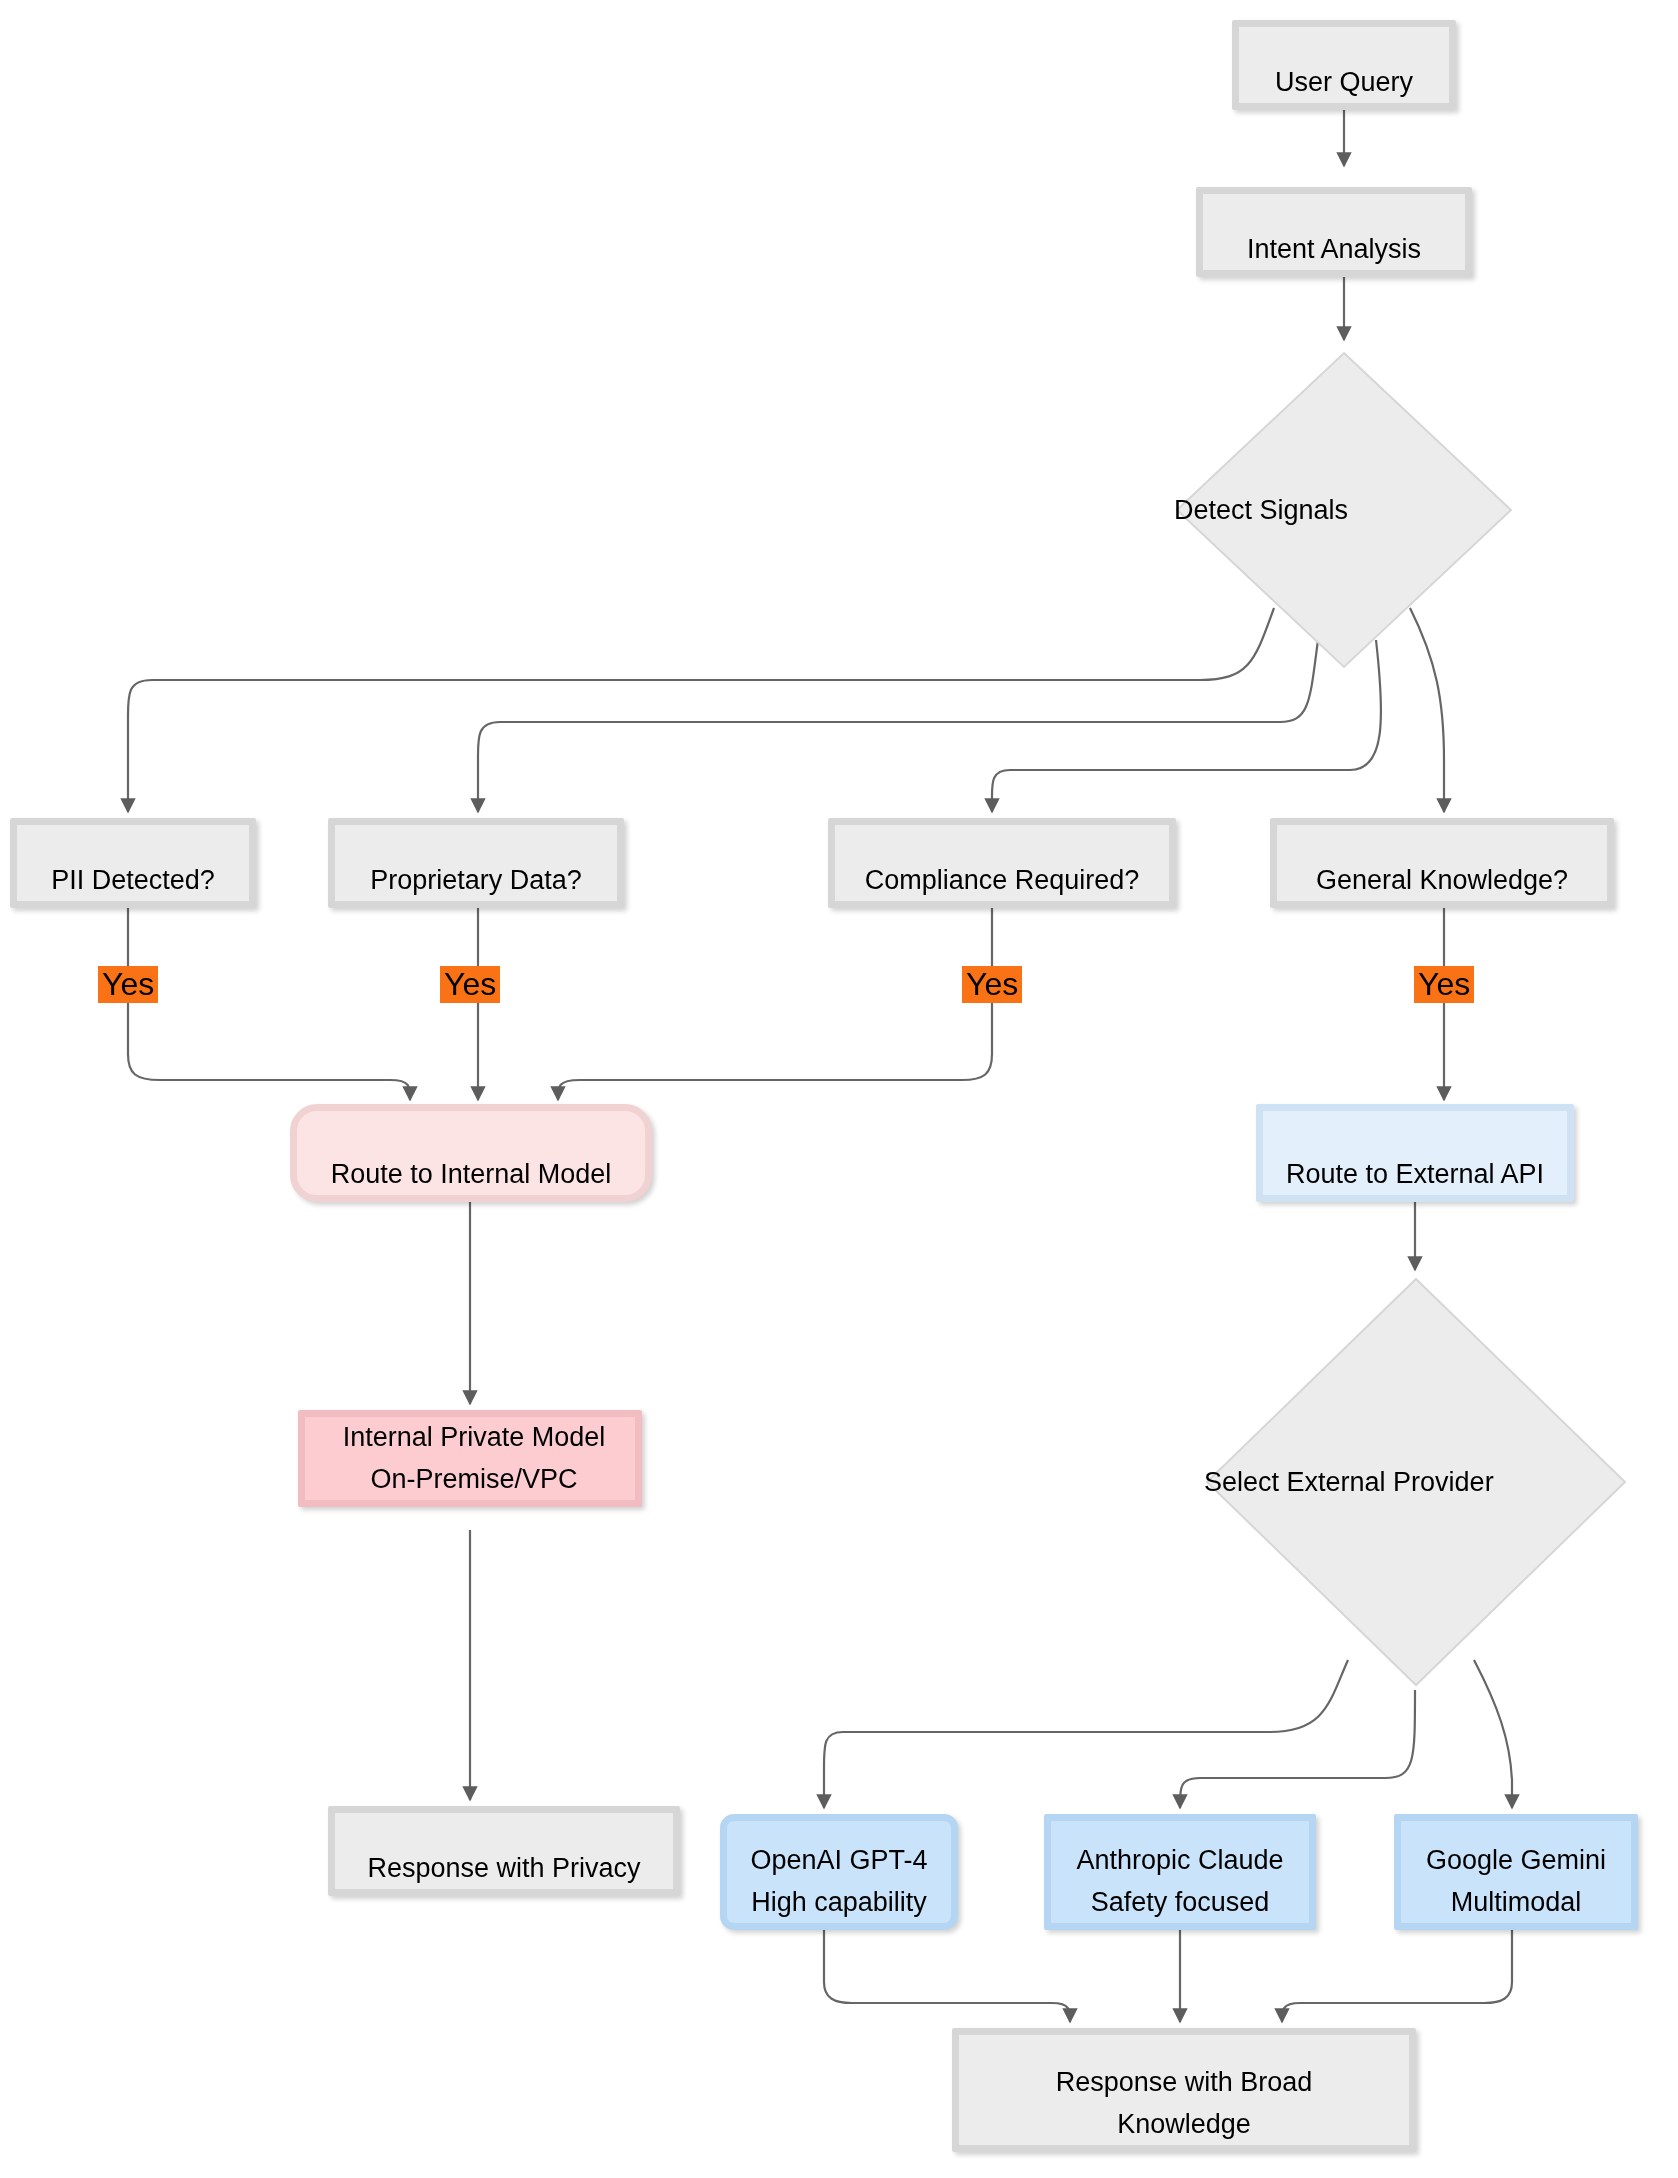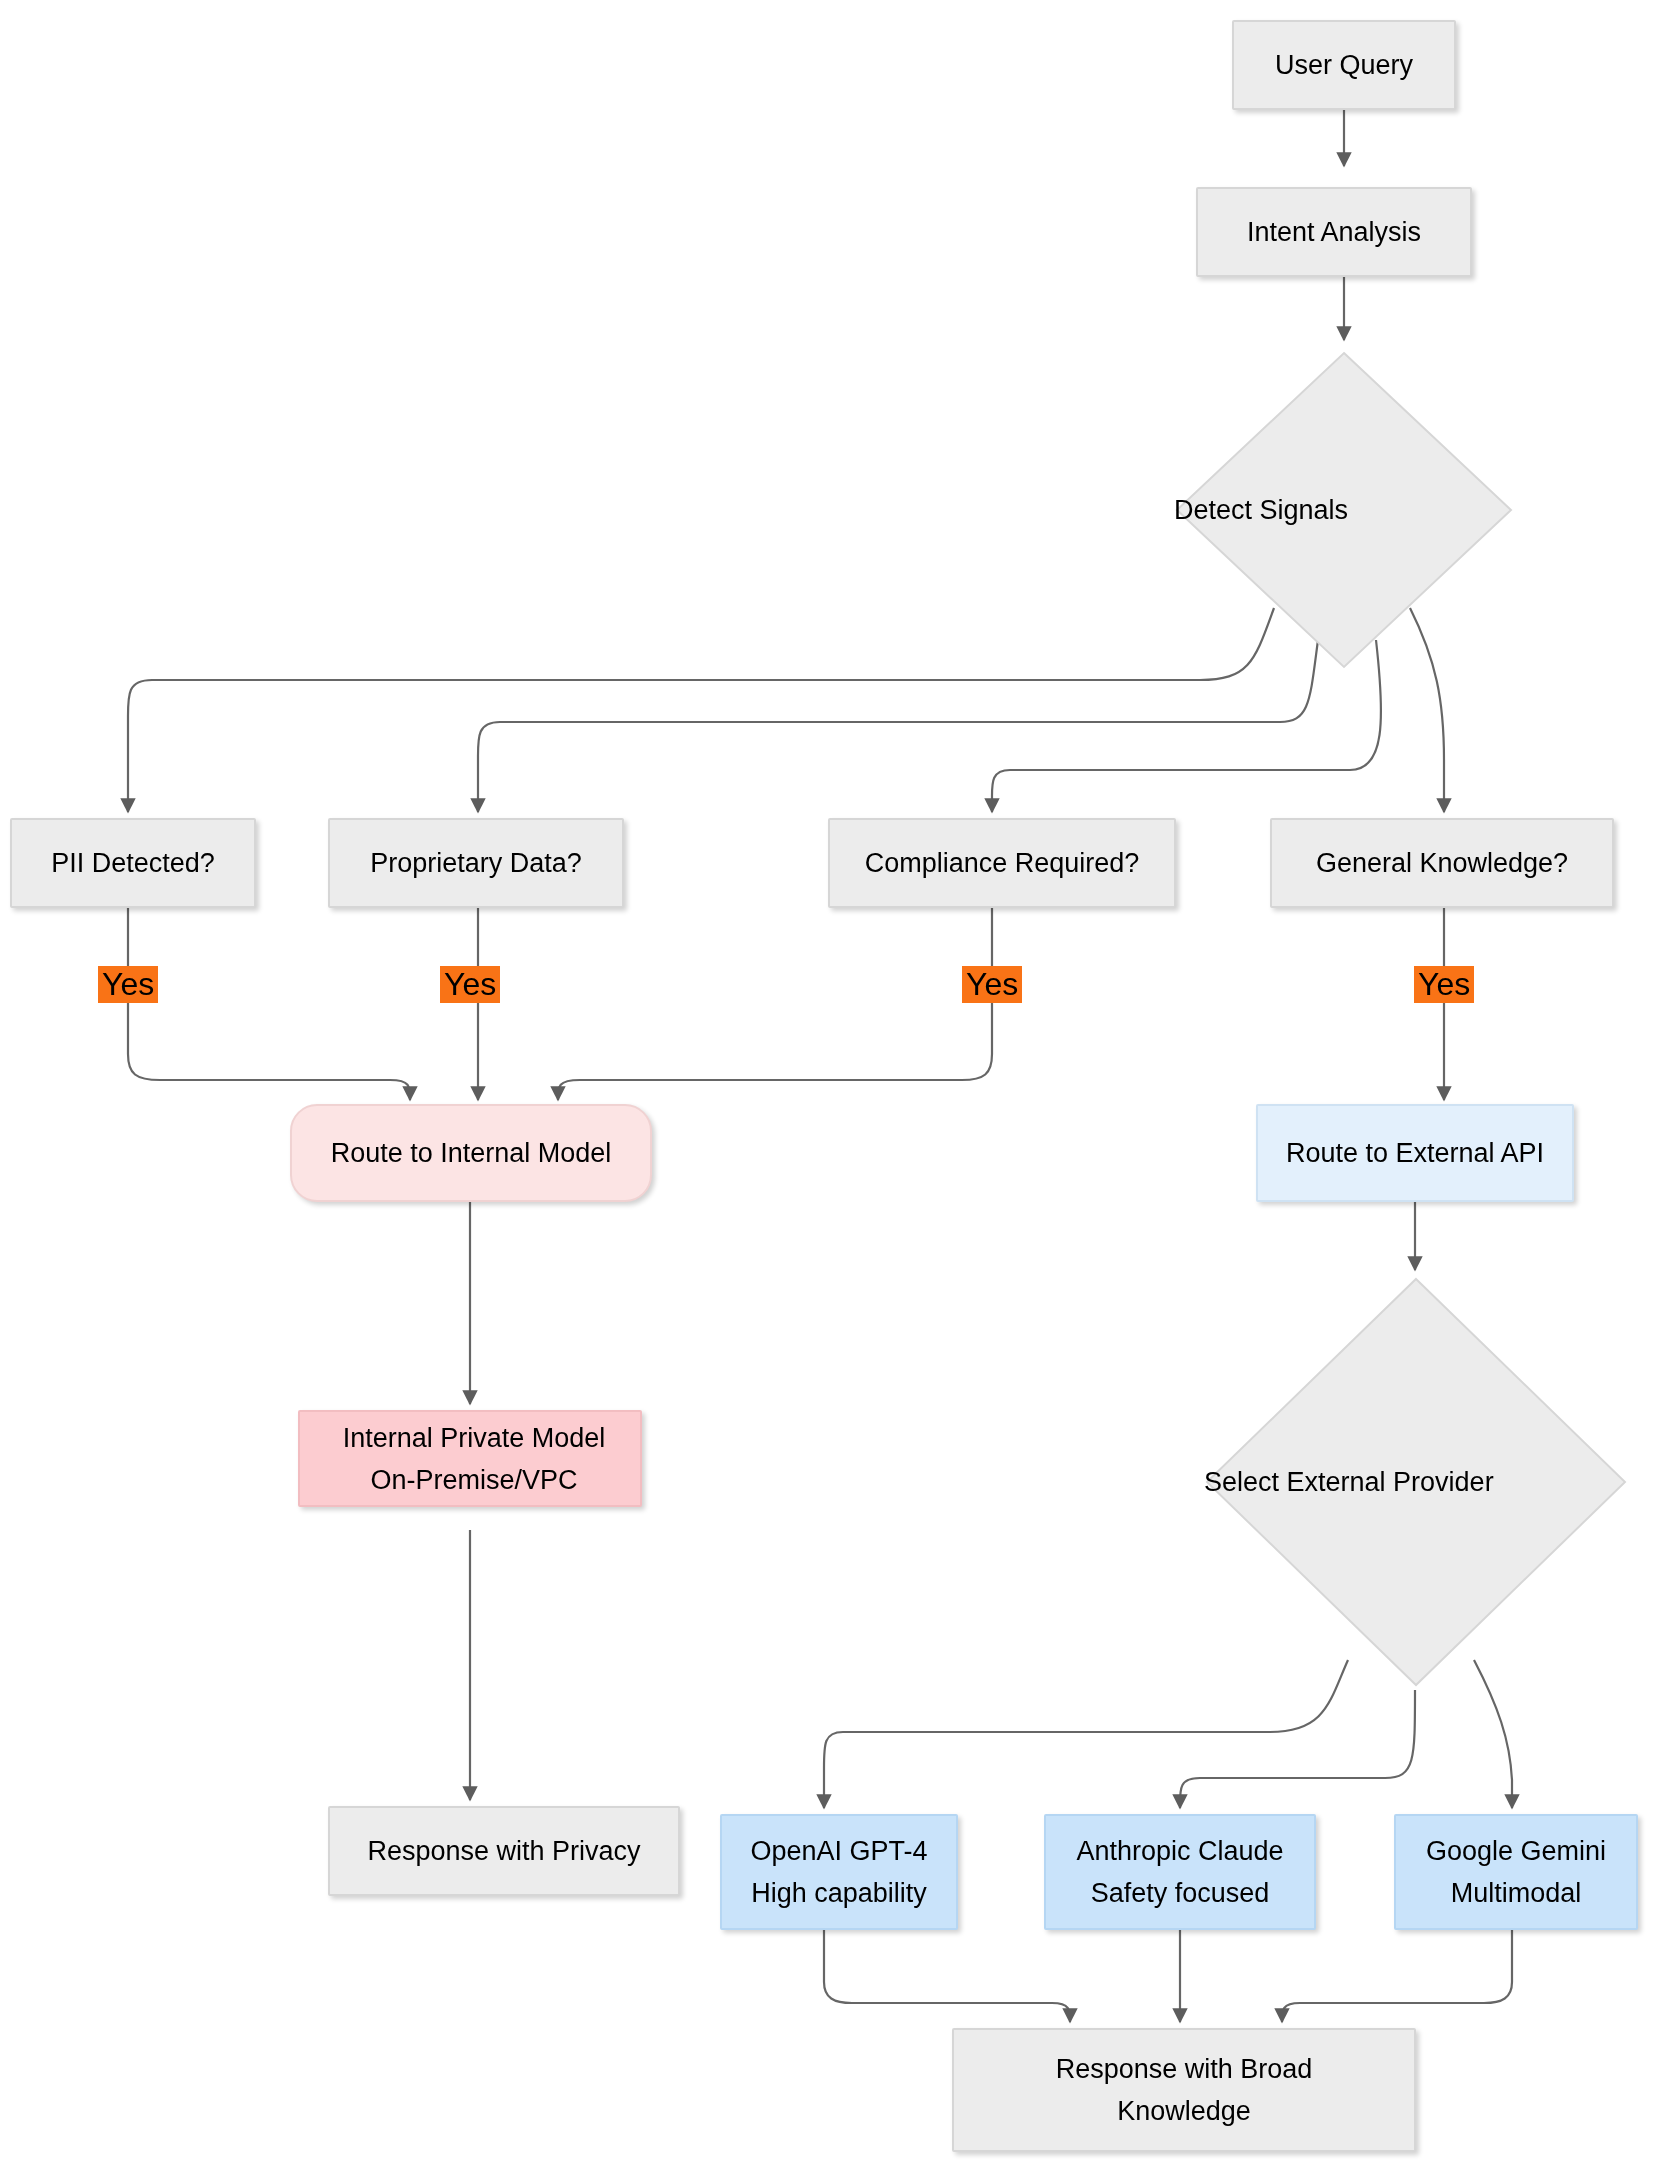--- a/index.html
+++ b/index.html
@@ -26,26 +26,26 @@
     width: 1678px;
     height: 2178px;
     pointer-events: none;
   }
   .node {
     position: absolute;
     box-sizing: border-box;
     display: flex;
     flex-direction: column;
     align-items: center;
-    justify-content: center;
+    justify-content: flex-end;
     text-align: center;
     color: #000000;
     font-size: 27px;
     line-height: 42px;
-    border: 2px solid #b91c1c;
+    border: 7px solid #b91c1c;
     border-radius: 2px;
     box-shadow: 3px 3px 5px rgba(0,0,0,0.18);
     z-index: 3;
   }
   .node .ln { display: block; white-space: nowrap; }
   .grey   { background: #ececec; border-color: #d6d6d6; }
   .pinkl  { background: #fce4e4; border-color: #f0d2d2; border-radius: 27px; }
   .pinkd  { background: #fcccd0; border-color: #f2bdc1; }
   .bluel  { background: #e3f0fc; border-color: #cfe2f3; }
   .blued  { background: #c9e3fa; border-color: #b5d6f3; }
@@ -188,21 +188,21 @@
     <svg class="shape" viewBox="0 0 424 412" preserveAspectRatio="none">
       <polygon points="212,3 421,206 212,409 3,206" fill="#ececec" stroke="#d6d6d6" stroke-width="2"></polygon>
     </svg>
     <div class="dlabel">Select External Provider</div>
   </div>
 
   <div class="node grey" style="left:292px; top:1806px; width:352px; height:90px;margin-left:36px;">
     <span class="ln">Response with Privacy</span>
   </div>
 
-  <div class="node blued" style="left:720px; top:1814px; width:238px; height:116px;">
+  <div class="node blued" style="left:720px; top:1814px; width:238px; height:116px;border-radius:14px;">
     <span class="ln">OpenAI GPT-4</span>
     <span class="ln">High capability</span>
   </div>
 
   <div class="node blued" style="left:1044px; top:1814px; width:272px; height:116px;">
     <span class="ln">Anthropic Claude</span>
     <span class="ln">Safety focused</span>
   </div>
 
   <div class="node blued" style="left:1394px; top:1814px; width:244px; height:116px;">

